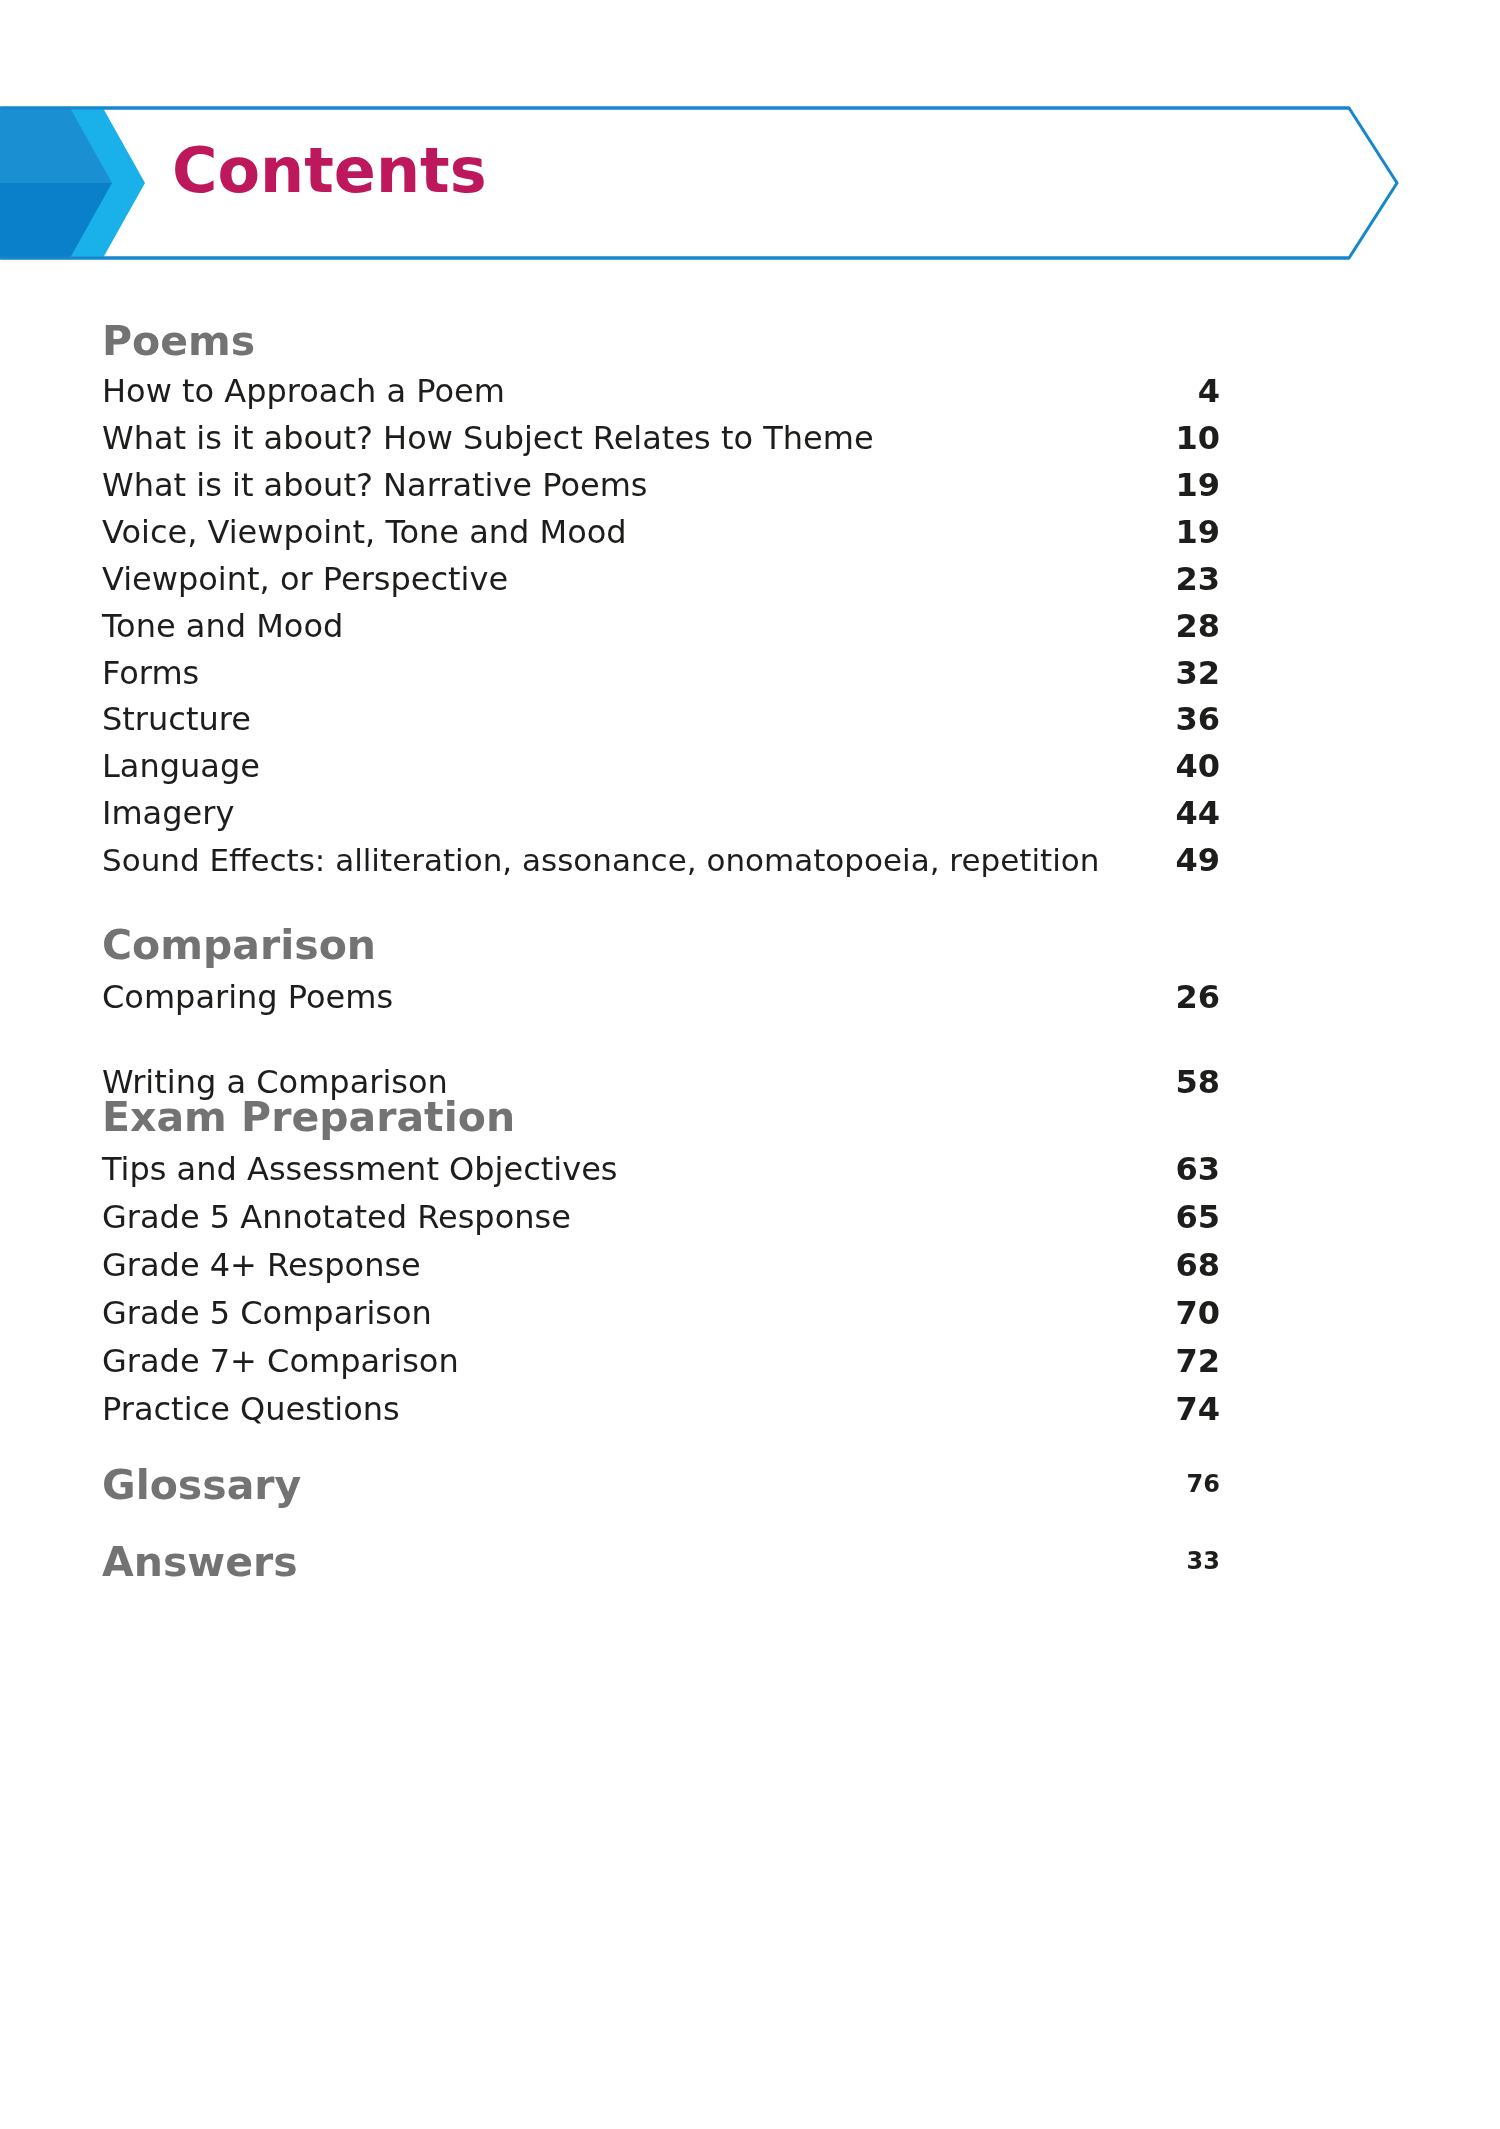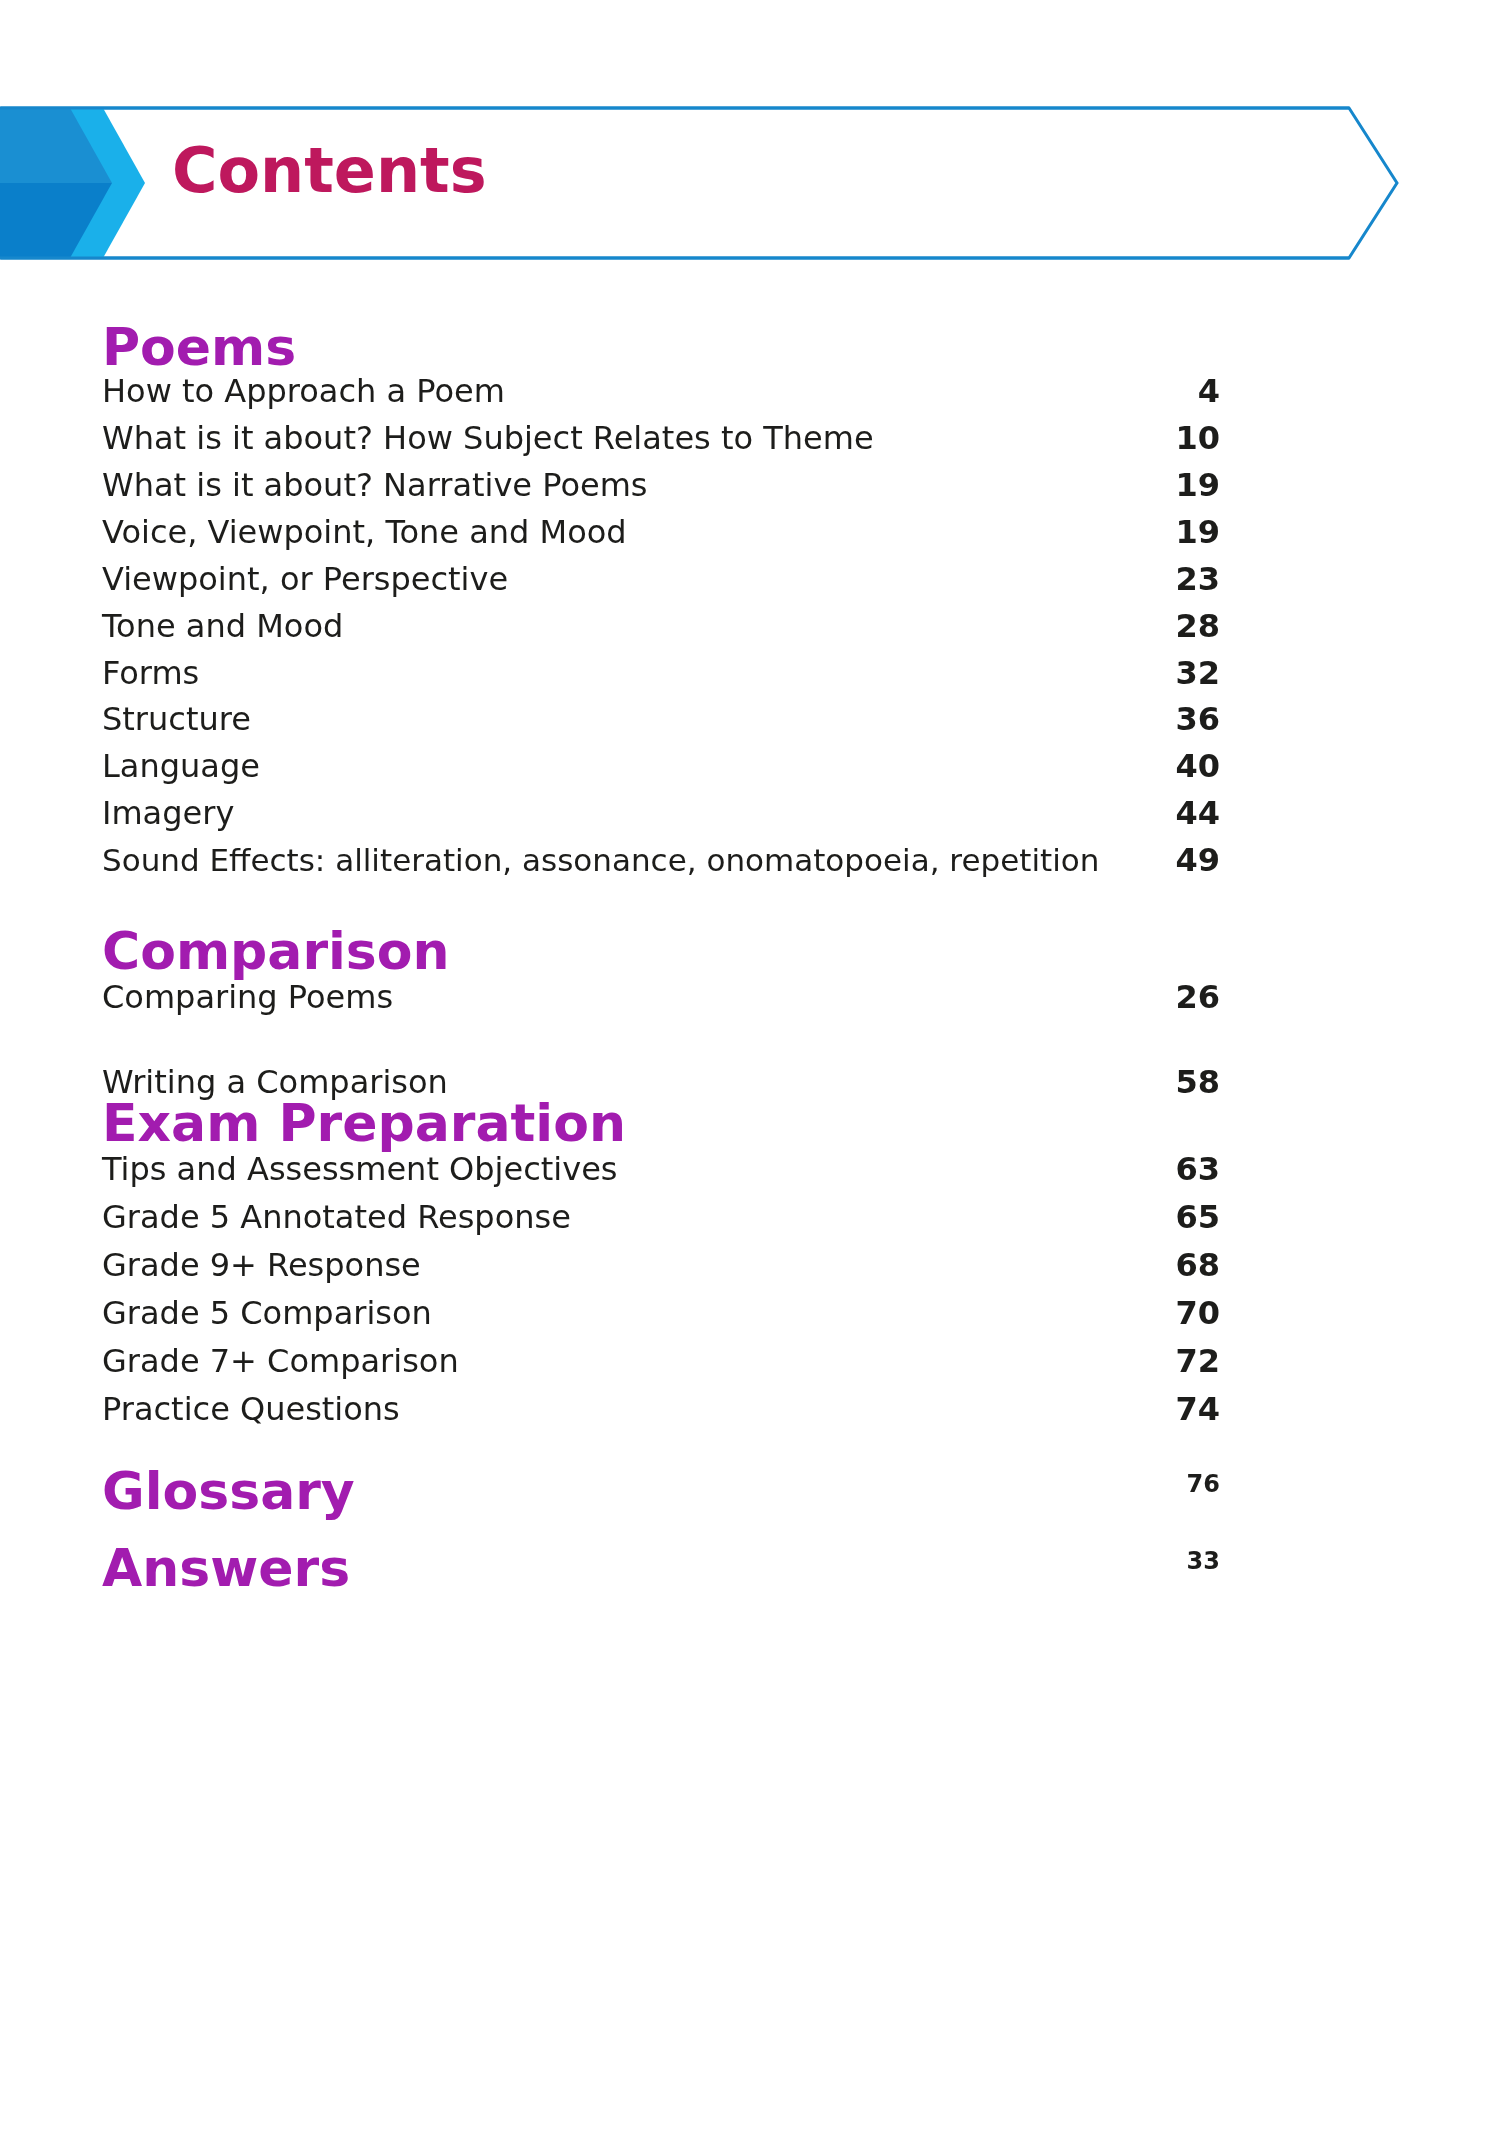--- a/index.html
+++ b/index.html
@@ -2,21 +2,21 @@
 <html><head>
 <meta charset="utf-8">
 <style>
   html, body { margin: 0; padding: 0; background: #ffffff; }
   body { width: 1500px; height: 2129px; position: relative; overflow: hidden;
          font-family: "DejaVu Sans", sans-serif; }
   .banner { position: absolute; left: 0; top: 104px; width: 1410px; height: 158px; }
   .banner svg { position: absolute; left: 0; top: 0; }
   .banner-title { position: absolute; left: 172px; top: 36px; font-size: 62px; font-weight: bold;
                   color: #be185d; letter-spacing: 0px; line-height: 1; }
-  .sec-title { position: absolute; left: 102px; font-size: 52px; font-weight: bold; color: #a21caf;
+  .sec-title { position: absolute; left: 102px; font-size: 41px; font-weight: bold; color: #737373;
                line-height: 1; white-space: nowrap; }
   .row { position: absolute; left: 102px; width: 1118px; height: 40px; }
   .row .label { position: absolute; left: 0; bottom: 0; font-size: 32px; color: #1d1d1b;
                 white-space: nowrap; line-height: 1; }
   .row .page { position: absolute; right: 0; bottom: 0; font-size: 32px; font-weight: bold; color: #1d1d1b;
                line-height: 1; }
   .sec-page { position: absolute; right: 280px; font-size: 24px; font-weight: bold; color: #1d1d1b; line-height: 1; }
 </style>
 </head>
 <body>
@@ -96,21 +96,21 @@
 <div class="sec-title" style="top:1097px;">Exam Preparation</div>
 <div class="row" style="top:1145px;">
   <span class="label">Tips and Assessment Objectives</span>
   <span class="page">63</span>
 </div>
 <div class="row" style="top:1193px;">
   <span class="label">Grade 5 Annotated Response</span>
   <span class="page">65</span>
 </div>
 <div class="row" style="top:1241px;">
-  <span class="label">Grade 9+ Response</span>
+  <span class="label">Grade 4+ Response</span>
   <span class="page">68</span>
 </div>
 <div class="row" style="top:1289px;">
   <span class="label">Grade 5 Comparison</span>
   <span class="page">70</span>
 </div>
 <div class="row" style="top:1337px;">
   <span class="label">Grade 7+ Comparison</span>
   <span class="page">72</span>
 </div>

